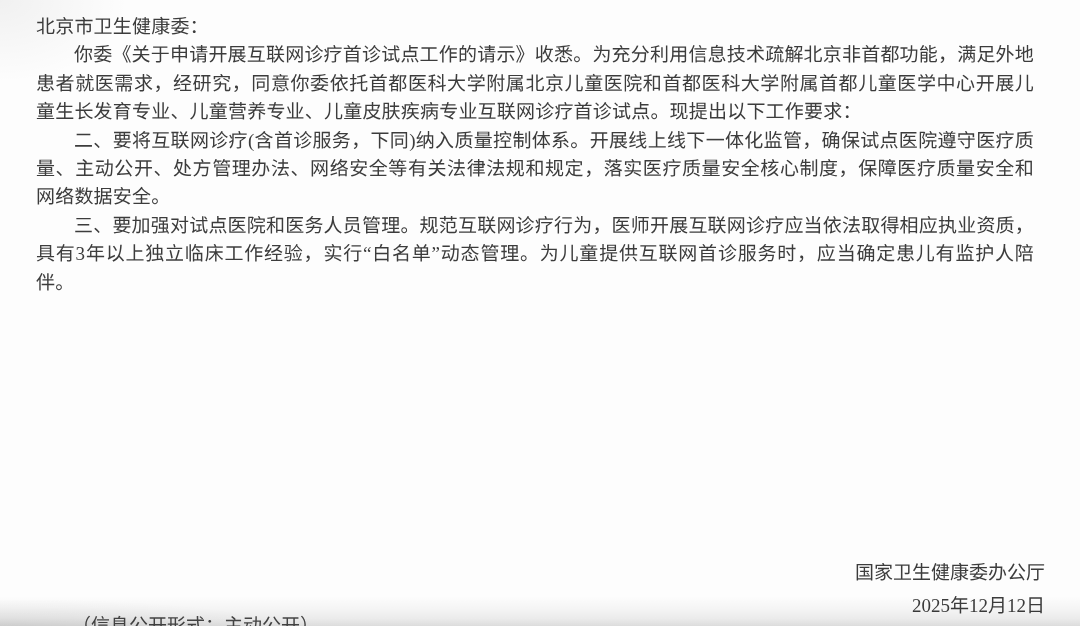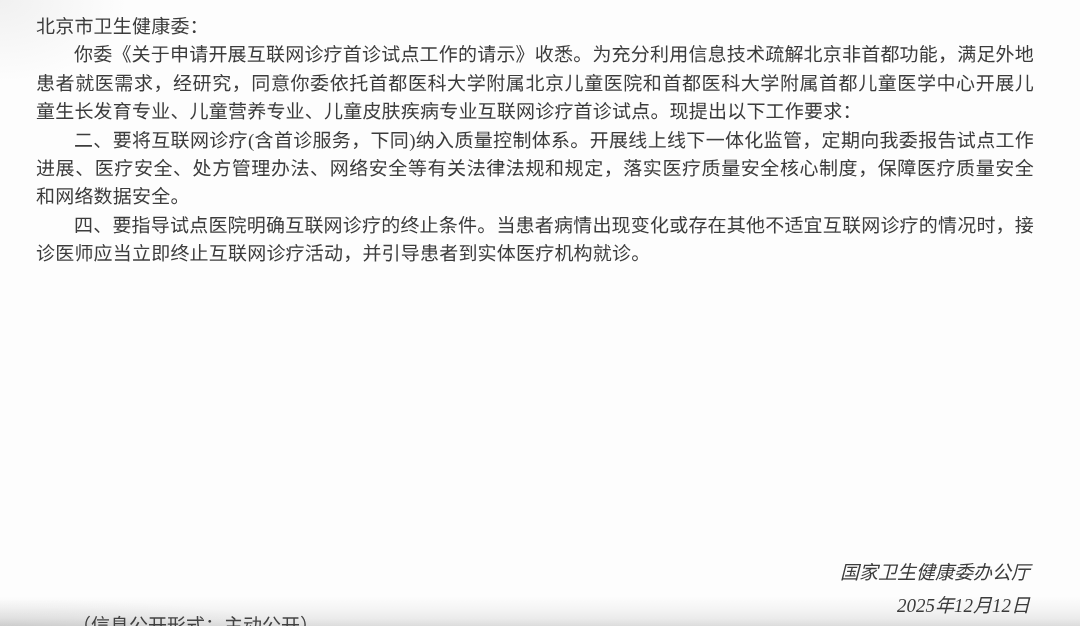--- a/index.html
+++ b/index.html
@@ -62,27 +62,26 @@
     padding: 0;
   }
   .salutation {
     text-indent: 0;
   }
   .para {
     text-indent: 2em;
   }
   .signature {
     position: absolute;
-    right: 50px;
+    right: 35px;
     top: 556px;
     text-align: right;
     font-size: 19px;
     line-height: 33px;
     z-index: 1;
-    font-style: italic;
   }
   .signature p {
     margin: 0;
   }
   .footer-partial {
     position: absolute;
     left: 72px;
     top: 612px;
     margin: 0;
     font-size: 19px;
@@ -95,22 +94,22 @@
 </head>
 <body>
 
 <div class="page">
 
   <div class="corner-vignette"></div>
 
   <div class="content">
     <p class="salutation">北京市卫生健康委：</p>
     <p class="para">你委《关于申请开展互联网诊疗首诊试点工作的请示》收悉。为充分利用信息技术疏解北京非首都功能，满足外地患者就医需求，经研究，同意你委依托首都医科大学附属北京儿童医院和首都医科大学附属首都儿童医学中心开展儿童生长发育专业、儿童营养专业、儿童皮肤疾病专业互联网诊疗首诊试点。现提出以下工作要求：</p>
-    <p class="para">二、要将互联网诊疗(含首诊服务，下同)纳入质量控制体系。开展线上线下一体化监管，定期向我委报告试点工作进展、医疗安全、处方管理办法、网络安全等有关法律法规和规定，落实医疗质量安全核心制度，保障医疗质量安全和网络数据安全。</p>
-    <p class="para">四、要指导试点医院明确互联网诊疗的终止条件。当患者病情出现变化或存在其他不适宜互联网诊疗的情况时，接诊医师应当立即终止互联网诊疗活动，并引导患者到实体医疗机构就诊。</p>
+    <p class="para">二、要将互联网诊疗(含首诊服务，下同)纳入质量控制体系。开展线上线下一体化监管，确保试点医院遵守医疗质量、主动公开、处方管理办法、网络安全等有关法律法规和规定，落实医疗质量安全核心制度，保障医疗质量安全和网络数据安全。</p>
+    <p class="para">三、要加强对试点医院和医务人员管理。规范互联网诊疗行为，医师开展互联网诊疗应当依法取得相应执业资质，具有3年以上独立临床工作经验，实行“白名单”动态管理。为儿童提供互联网首诊服务时，应当确定患儿有监护人陪伴。</p>
   </div>
 
   <div class="signature">
     <p>国家卫生健康委办公厅</p>
     <p>2025年12月12日</p>
   </div>
 
   <p class="footer-partial">（信息公开形式：主动公开）</p>
 
   <div class="bottom-left-shade"></div>

